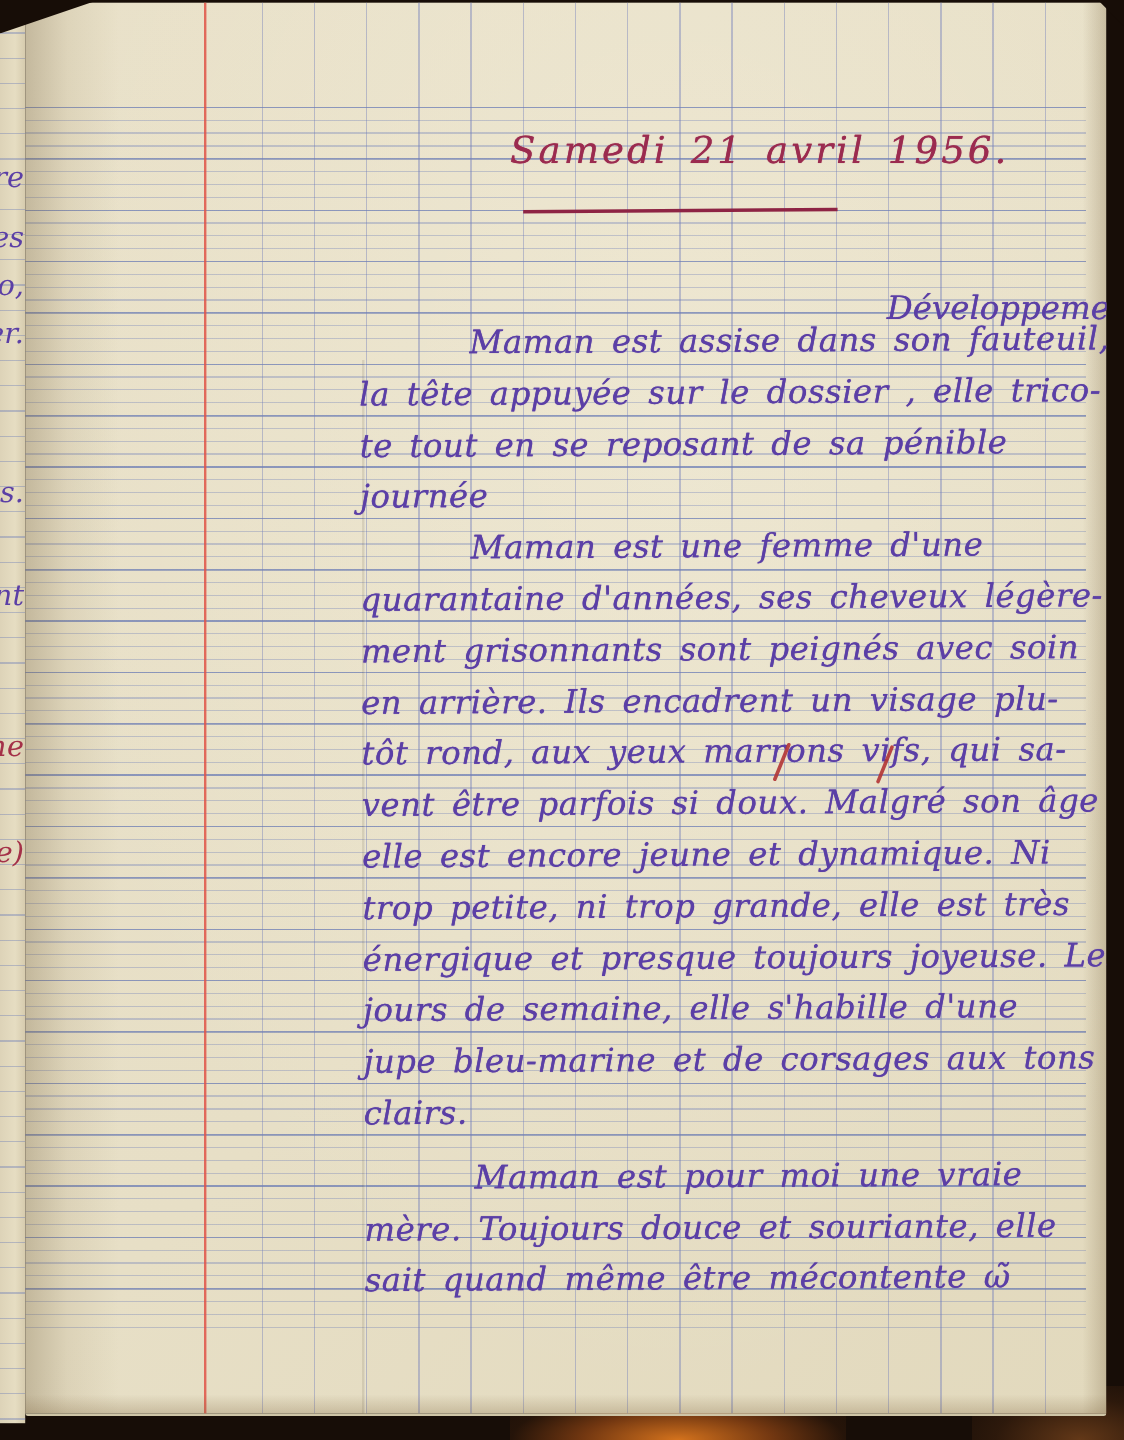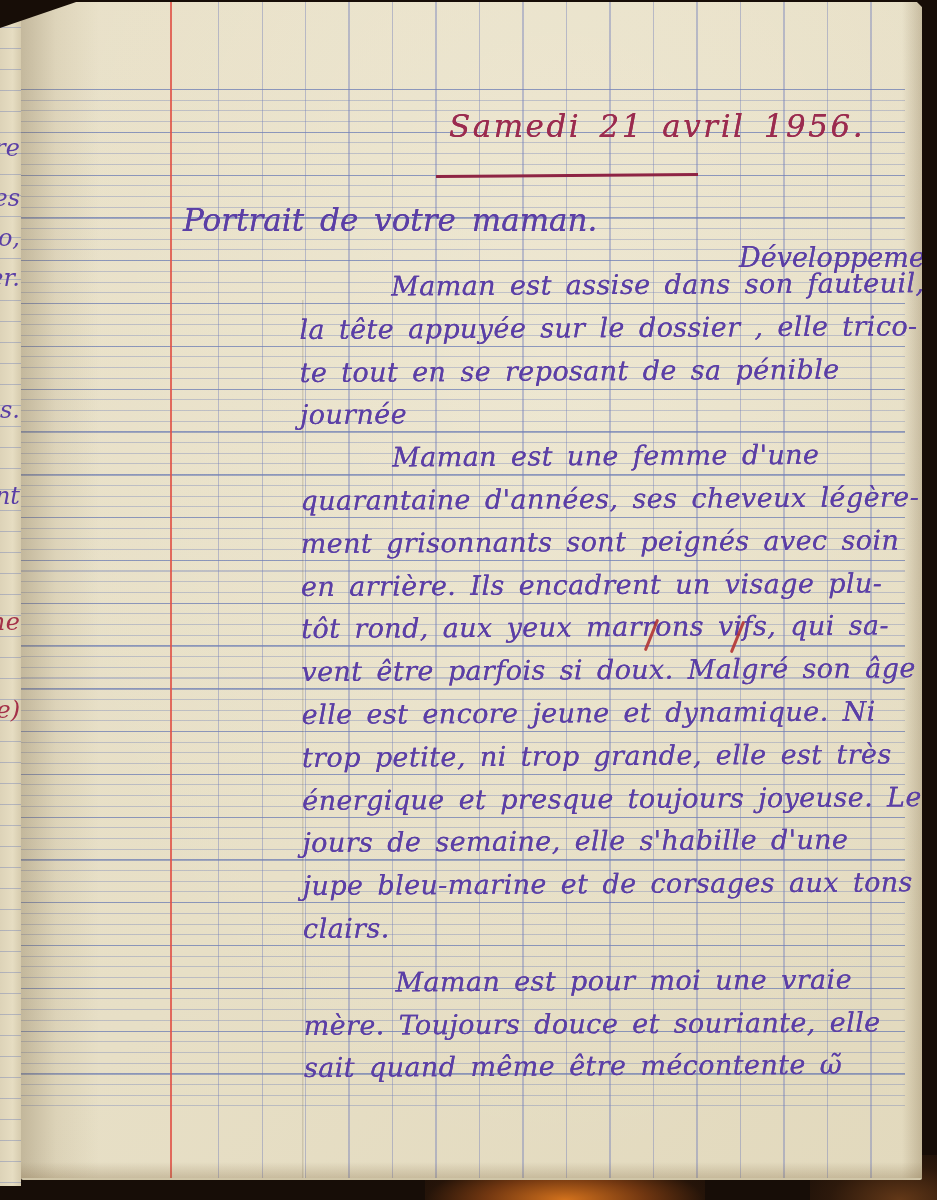--- a/index.html
+++ b/index.html
@@ -81,21 +81,21 @@
     position:absolute;left:281px;top:298px;bottom:0;width:3px;
     background:linear-gradient(to right, rgba(85,75,55,.22), rgba(255,255,248,.28));
   }
 
   
   .hand{font-style:italic;color:#5b3fa6;text-shadow:0 0 .6px currentColor;}
   .date-title{
     position:absolute;left:404px;top:106px;
     font-size:31px;letter-spacing:2.5px;word-spacing:6px;
     color:#9b2b4f;text-shadow:0 0 .6px currentColor;
-    font-style:italic;white-space:nowrap;margin-left:24px;
+    font-style:italic;white-space:nowrap;
   }
   .title-underline{
     position:absolute;left:415px;top:172px;width:262px;height:2.5px;
     background:#8e2444;transform:rotate(-.4deg);
   }
   .subject-line{
     position:absolute;left:162px;top:200px;
     font-size:31px;word-spacing:6px;white-space:nowrap;
   }
   .section-label{
@@ -146,21 +146,20 @@
   <div class="h-ruling"></div>
   <div class="v-ruling"></div>
   <div class="red-margin"></div>
   <div class="gutter-shadow"></div>
   <div class="right-shade"></div>
   <div class="bottom-shade"></div>
   <div class="crease"></div>
 
   <div class="date-title">Samedi 21 avril 1956.</div>
   <div class="title-underline"></div>
-  <div class="subject-line hand">Portrait de votre maman.</div>
   <div class="section-label hand">Développement</div>
 
   <div class="body-text hand">
     <p>
       <span class="line indent" style="display:block">Maman est assise dans son fauteuil,</span>
       <span class="line" style="display:block">la tête appuyée sur le dossier , elle trico-</span>
       <span class="line" style="display:block">te tout en se reposant de sa pénible</span>
       <span class="line" style="display:block">journée</span>
     </p>
     <p>

